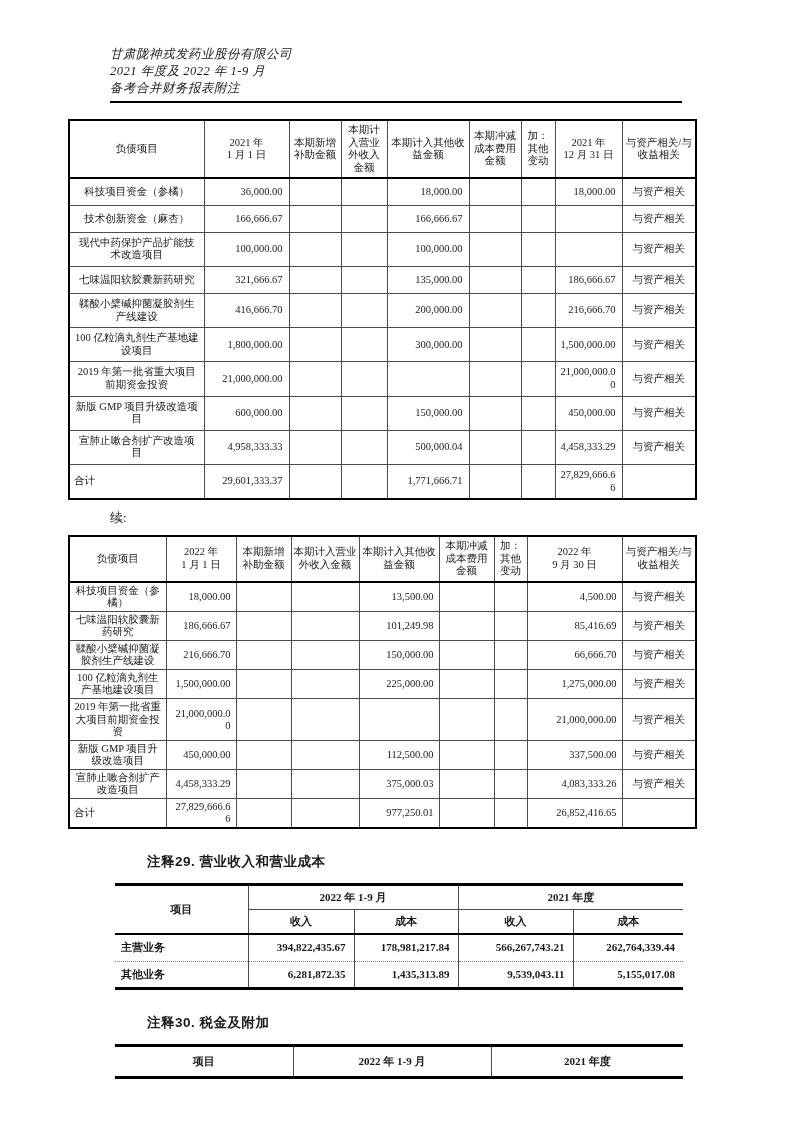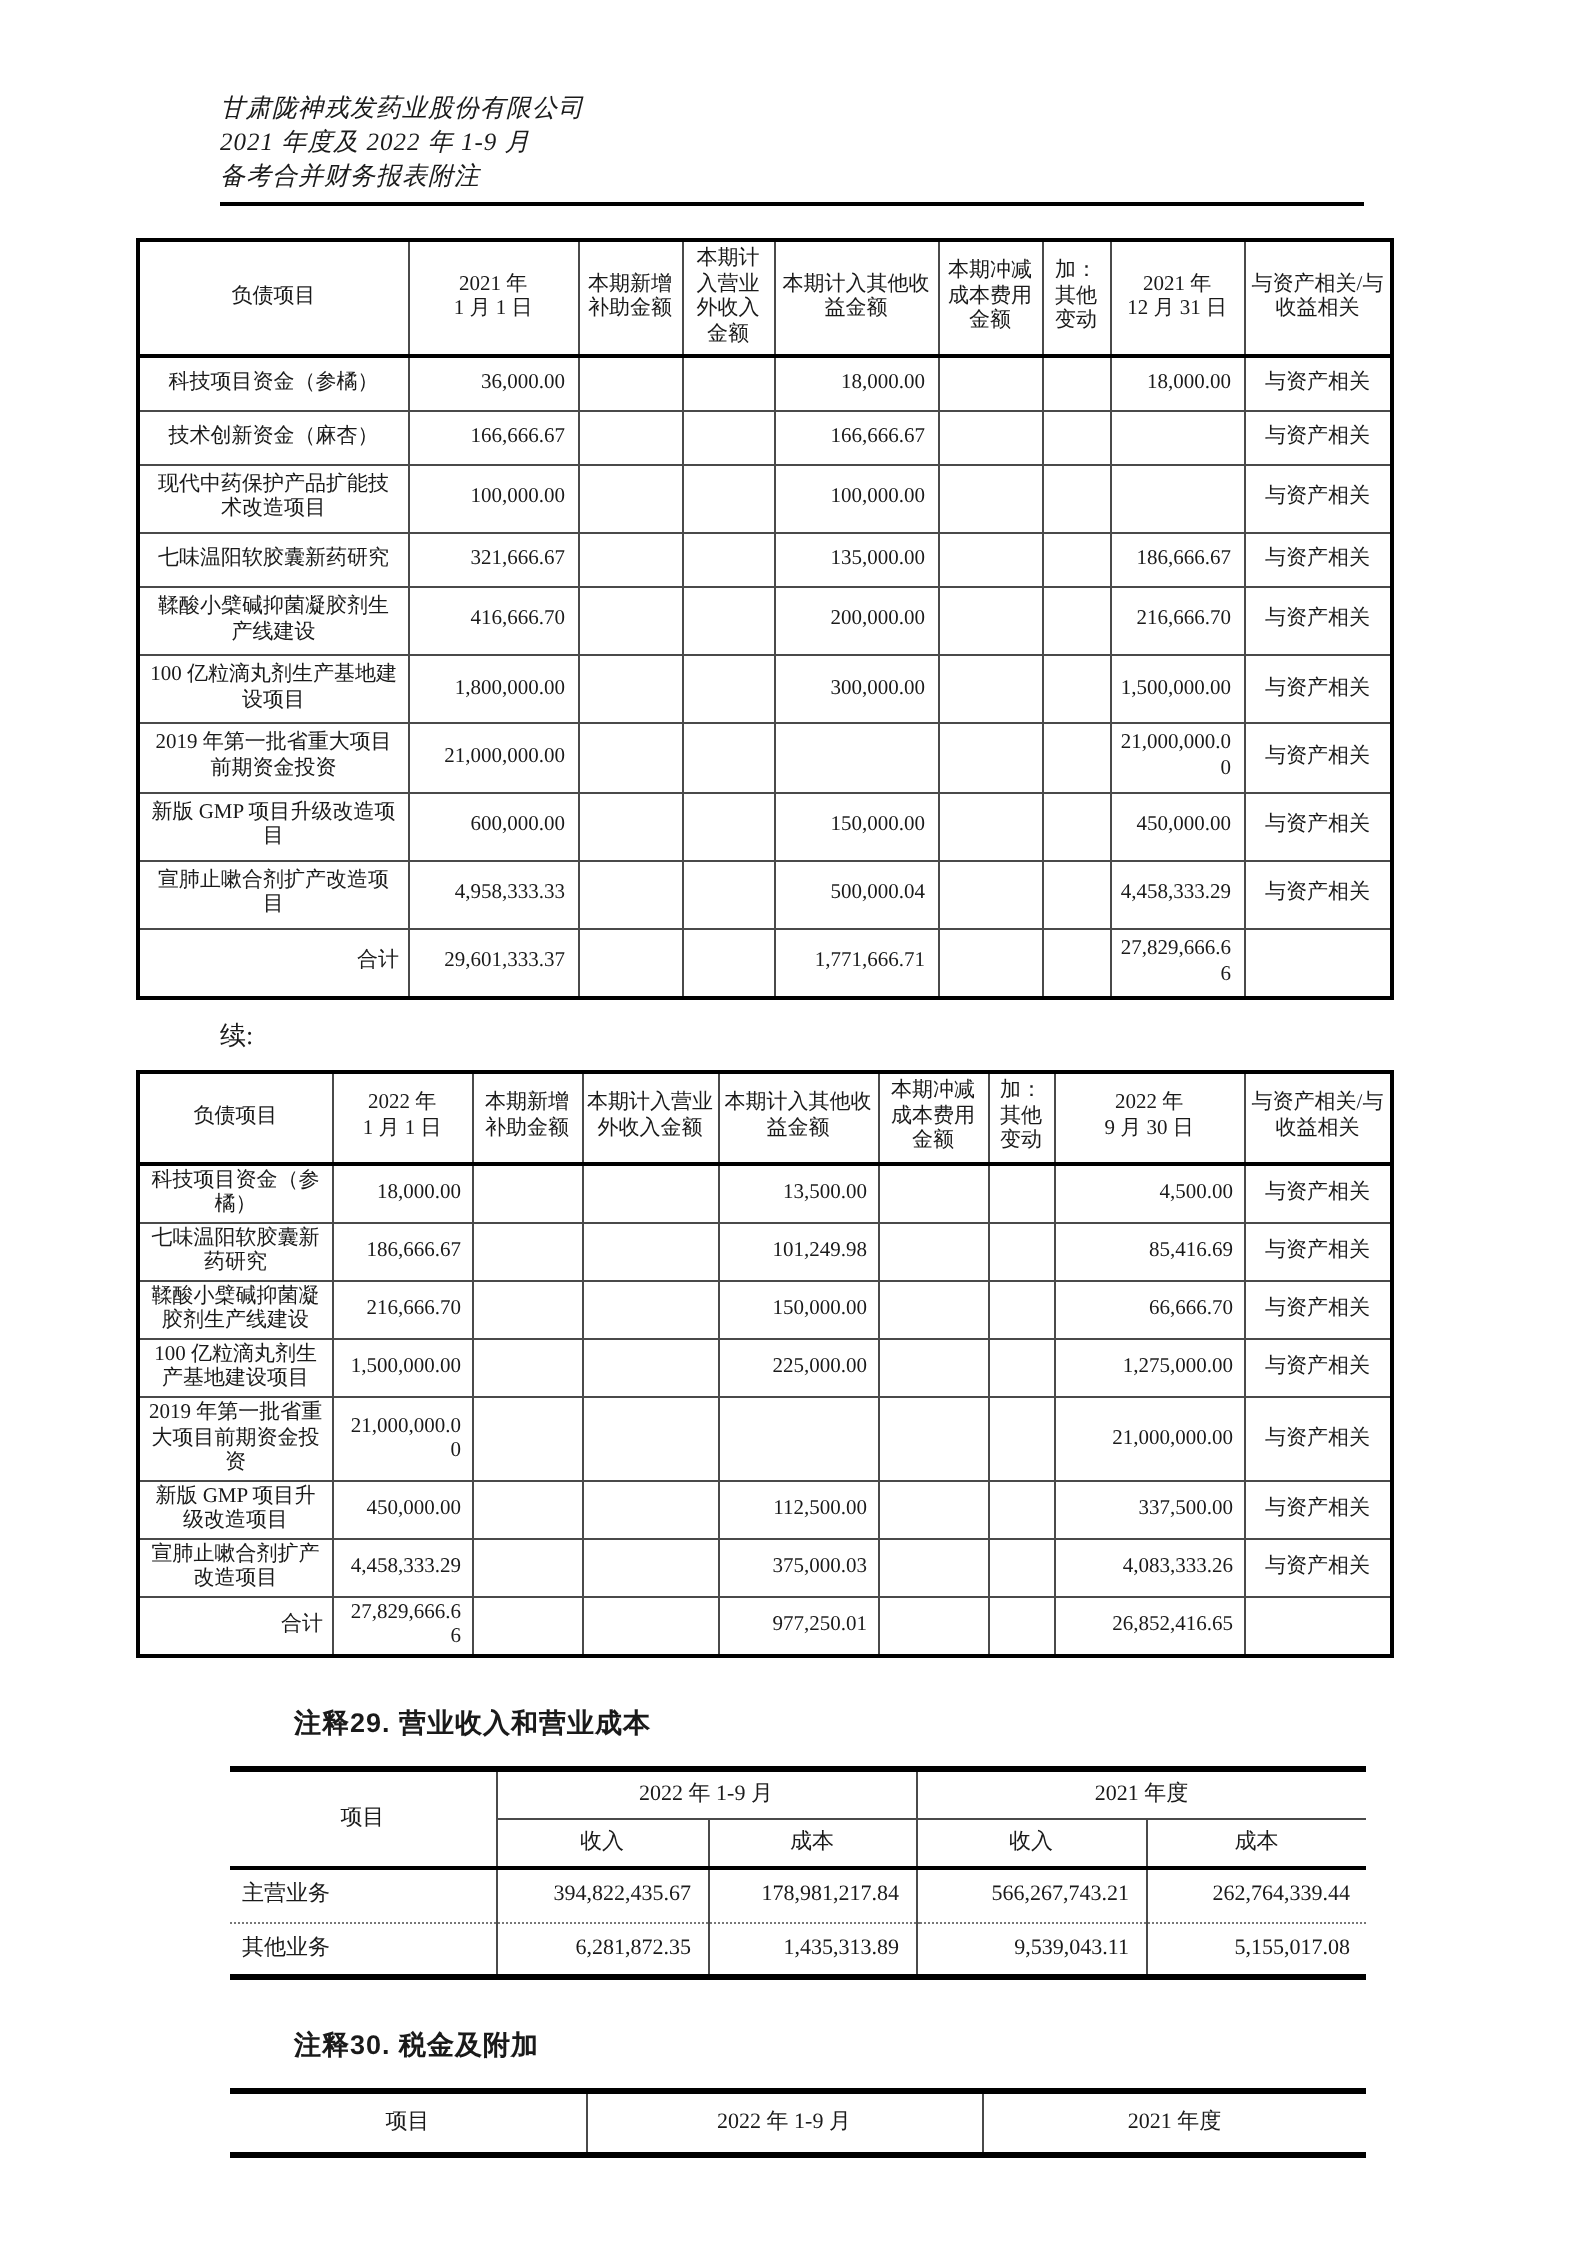--- a/index.html
+++ b/index.html
@@ -20,34 +20,34 @@
   table.grid th, table.grid td {
     border:1px solid #4a4a4a;
     font-size:10.5px; font-weight:normal; vertical-align:middle;
     line-height:1.2; overflow:hidden;
   }
   table.grid th { text-align:center; white-space:pre-line; word-break:break-all; padding:3px 2px; border-bottom:2px solid #000; }
   table.grid tbody td { border-top:1px dotted #777; padding:4px 4px; word-break:break-all; }
   table.grid tbody td:first-child { text-align:center; }
   table.grid tbody td:nth-child(n+2):nth-child(-n+8) { text-align:right; padding-right:6px; }
   table.grid tbody td:last-child { text-align:center; }
-  table.grid tr.total td:first-child { text-align:right; }
+  table.grid tr.total td:first-child { text-align:left; }
   table.t1 { margin-top:16px; }
   table.t1 tbody td { height:27px; }
   table.t2 tbody td { height:28px; padding:2px 4px; line-height:1.15; }
   table.t2 tbody td:nth-child(n+2):nth-child(-n+8) { padding-right:5px; }
 
   .continued { margin:9px 0 8px 42px; font-size:13px; }
 
   .note-heading { margin:24px 0 12px 79px; font-size:13.5px; font-weight:bold; font-family:"Liberation Sans","DejaVu Sans",sans-serif; letter-spacing:0.5px; }
 
   
   table.fin { border-collapse:collapse; table-layout:fixed; width:568px; margin-left:47px;
               border-top:3px solid #000; border-bottom:3px solid #000; }
-  table.fin th, table.fin td { font-size:11px; font-weight:normal; vertical-align:middle; line-height:1.2; }
+  table.fin th, table.fin td { font-size:11px; font-weight:bold; vertical-align:middle; line-height:1.2; }
   table.fin th { text-align:center; padding:5px 3px; }
   table.fin .vline { border-left:1px solid #4a4a4a; }
   table.fin th.group { border-bottom:1px solid #4a4a4a; }
   table.fin thead tr.sub th, table.fin thead th.corner { border-bottom:2px solid #000; }
   table.fin tbody td { border-top:1px dotted #777; padding:6px 4px; }
   table.fin tbody td:first-child { text-align:left; padding-left:6px; }
   table.fin tbody td:nth-child(n+2) { text-align:right; padding-right:8px; }
   table.t30 th { padding:8px 3px; }
 </style>
 </head>

